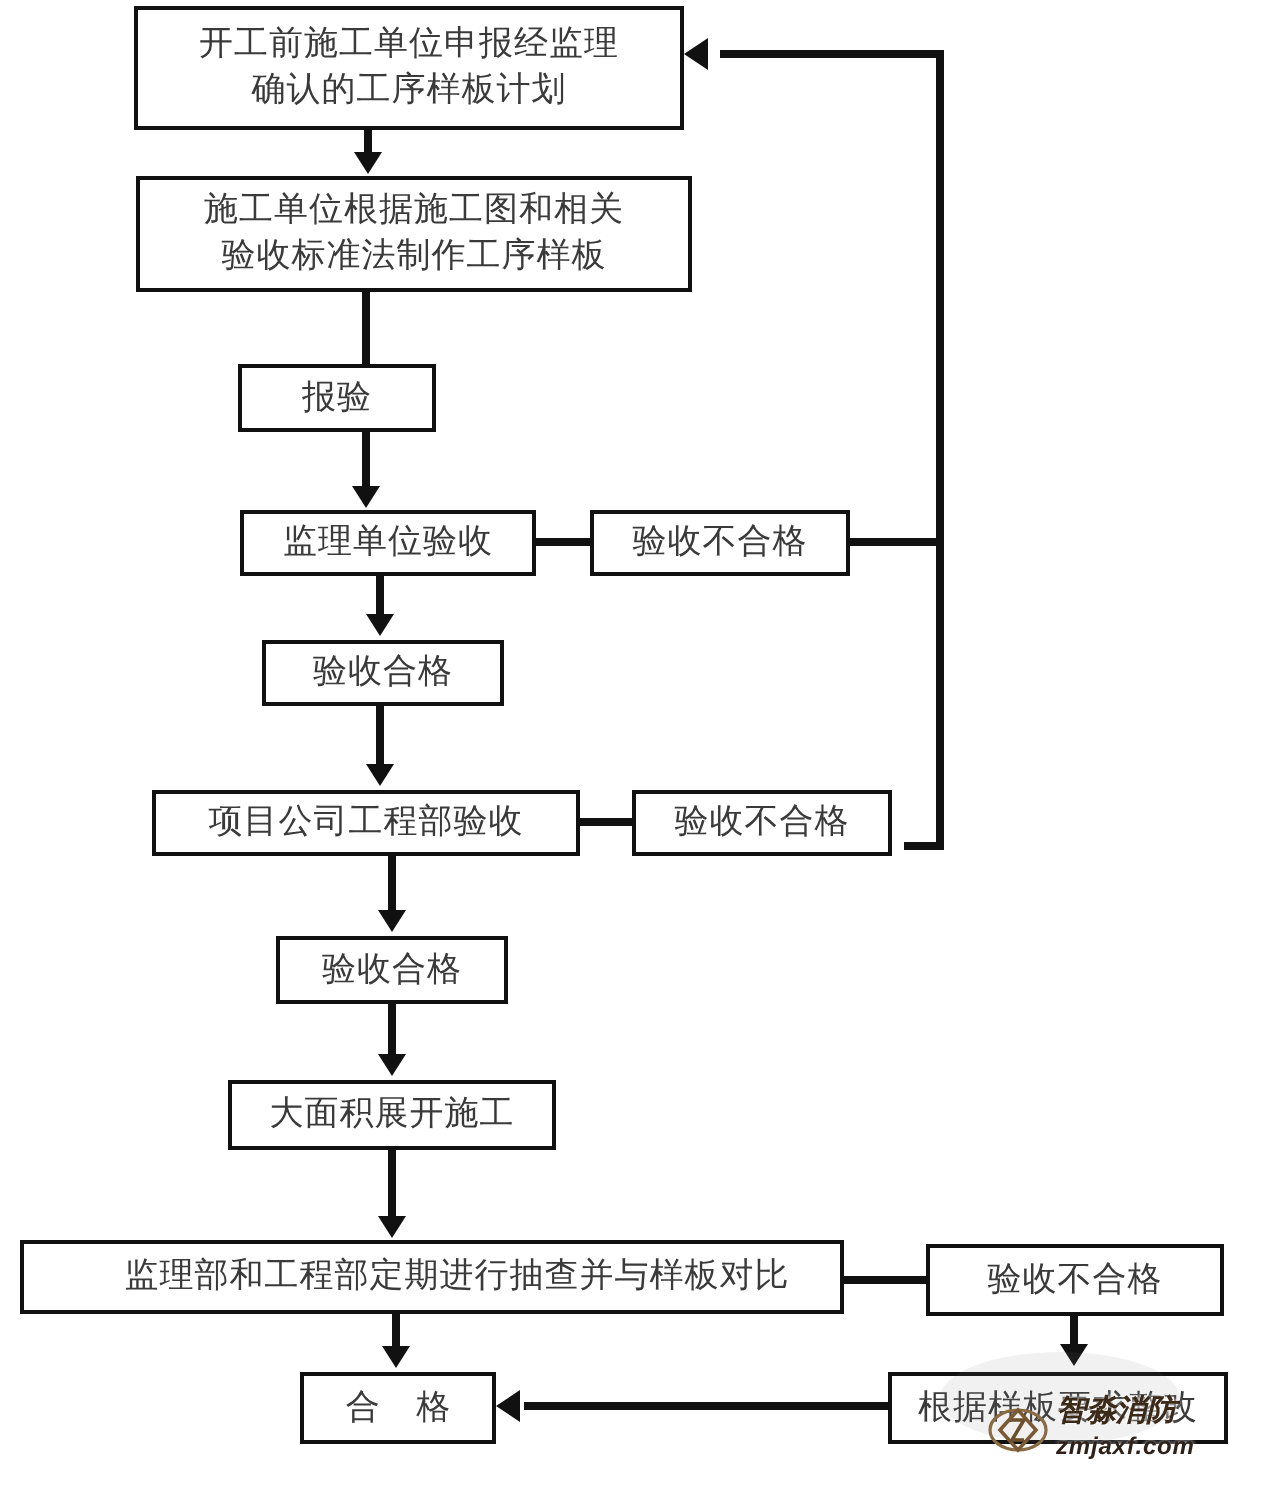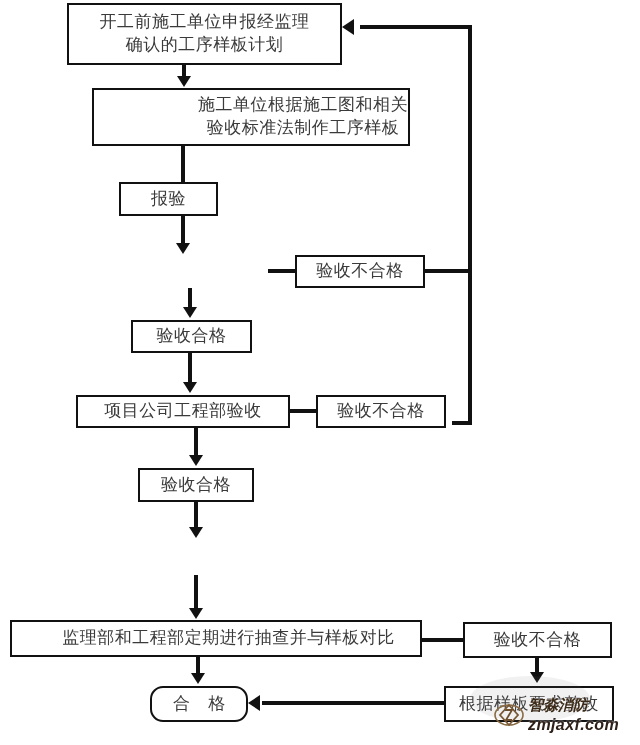--- a/index.html
+++ b/index.html
@@ -30,21 +30,20 @@
     letter-spacing: 0.5px;
     white-space: pre-line;
     z-index: 3;
   }
   .node.two-line {
     line-height: 1.35;
   }
   .node.spaced {
     letter-spacing: 7px;
     text-indent: 7px;
-    border-radius: 13px;
   }
   
   .vline, .hline {
     position: absolute;
     background: #111111;
     z-index: 2;
   }
   .vline { width: 4px; }
   .hline { height: 4px; }
   .arrow-down {
@@ -86,21 +85,21 @@
     color: #3b2a18;
     letter-spacing: 0px;
     white-space: nowrap;
     text-shadow: 0 0 2px #ffffff;
   }
   #watermark .wm-url {
     position: absolute;
     left: 34px;
     top: 22px;
     font-family: "Liberation Sans", "DejaVu Sans", sans-serif;
-    font-size: 16px;
+    font-size: 12px;
     font-weight: bold;
     color: #2e2119;
     letter-spacing: 0.4px;
     white-space: nowrap;
     text-shadow: 0 0 2px #ffffff;
   }
   #watermark .wm-mark {
     position: absolute;
     left: 0px;
     top: 6px;
@@ -122,29 +121,32 @@
 </head>
 <body>
 
 <div id="canvas">
 
   <div class="node two-line" style="left:67px; top:3px; width:275px; height:62px;">
     <span>开工前施工单位申报经监理
 确认的工序样板计划</span>
   </div>
 
-  <div class="node two-line" style="left:92px; top:88px; width:318px; height:58px;justify-content:flex-end;">
+  <div class="node two-line" style="left:68px; top:88px; width:278px; height:58px;">
     <span>施工单位根据施工图和相关
 验收标准法制作工序样板</span>
   </div>
 
   <div class="node" style="left:119px; top:182px; width:99px; height:34px;">
     <span>报验</span>
   </div>
 
+  <div class="node" style="left:120px; top:255px; width:148px; height:33px;">
+    <span>监理单位验收</span>
+  </div>
 
   <div class="node" style="left:295px; top:255px; width:130px; height:33px;">
     <span>验收不合格</span>
   </div>
 
   <div class="node" style="left:131px; top:320px; width:121px; height:33px;">
     <span>验收合格</span>
   </div>
 
   <div class="node" style="left:76px; top:395px; width:214px; height:33px;">
@@ -152,20 +154,23 @@
   </div>
 
   <div class="node" style="left:316px; top:395px; width:130px; height:33px;">
     <span>验收不合格</span>
   </div>
 
   <div class="node" style="left:138px; top:468px; width:116px; height:34px;">
     <span>验收合格</span>
   </div>
 
+  <div class="node" style="left:114px; top:540px; width:164px; height:35px;">
+    <span>大面积展开施工</span>
+  </div>
 
   <div class="node" style="left:10px; top:620px; width:412px; height:37px;padding-left:25px;">
     <span>监理部和工程部定期进行抽查并与样板对比</span>
   </div>
 
   <div class="node" style="left:463px; top:622px; width:149px; height:36px;">
     <span>验收不合格</span>
   </div>
 
   <div class="node spaced" style="left:150px; top:686px; width:98px; height:36px;">

